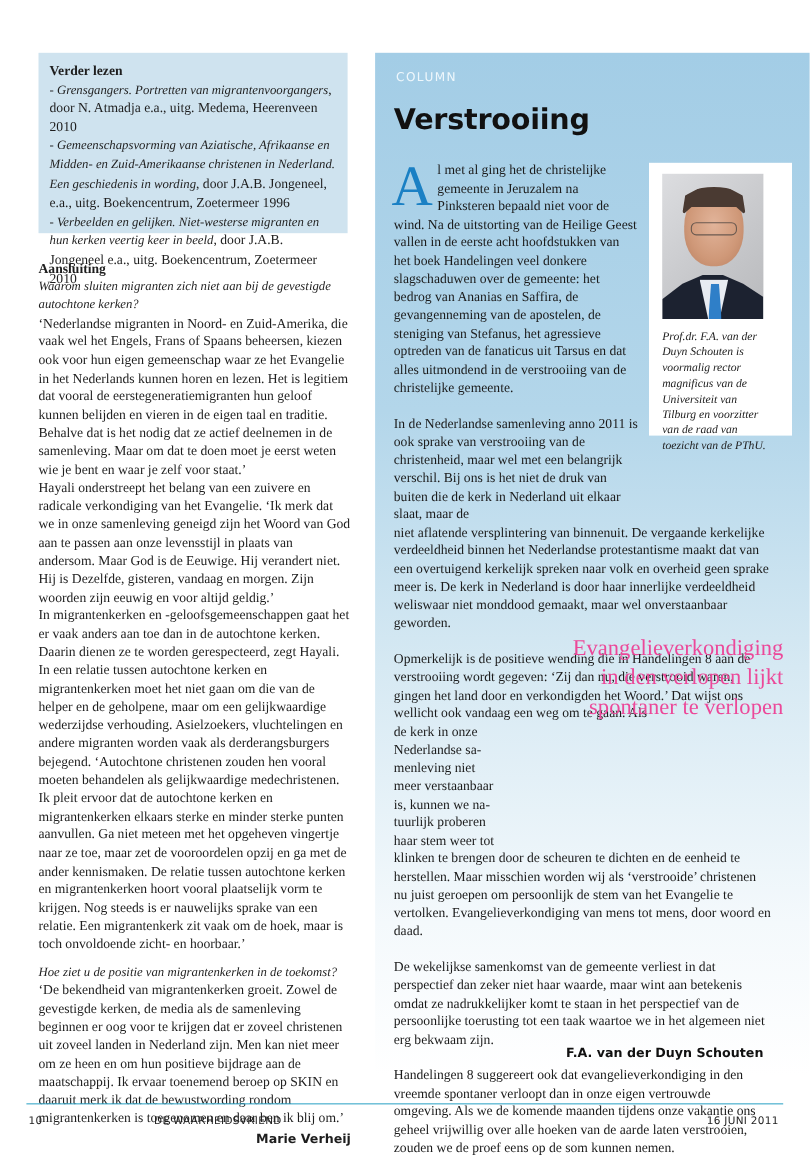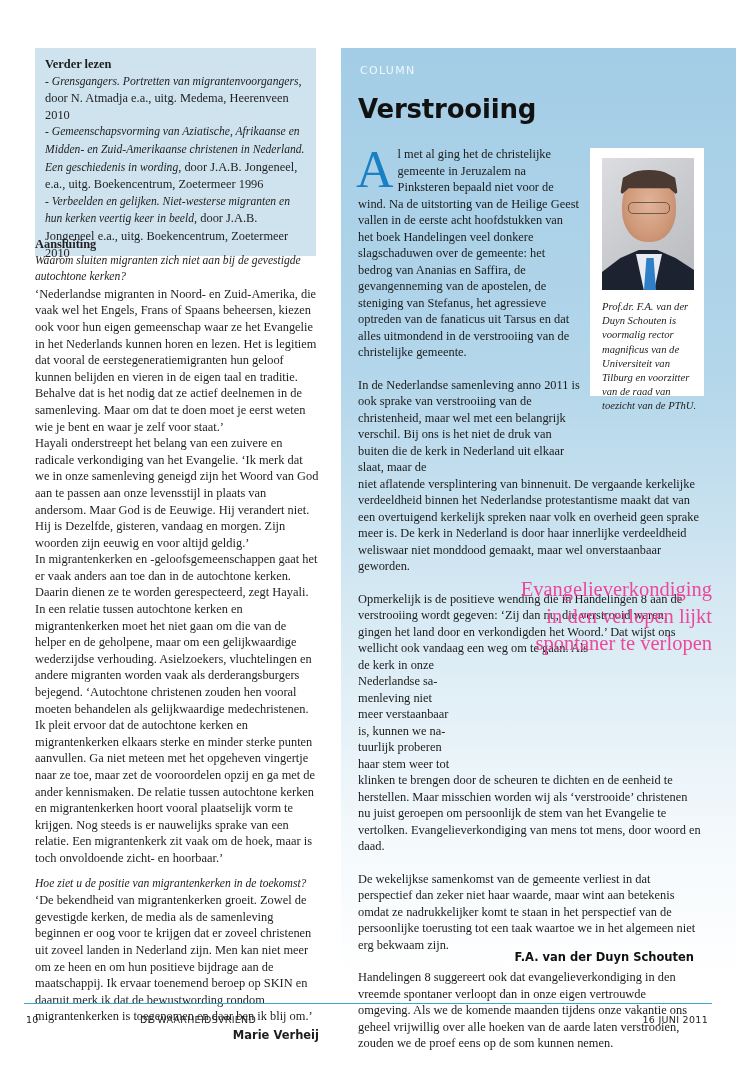--- a/index.html
+++ b/index.html
@@ -3,21 +3,21 @@
 <meta charset="utf-8">
 <style>
   html, body { margin: 0; padding: 0; }
   body {
     width: 738px; height: 1068px; background: #ffffff; position: relative; overflow: hidden;
     font-family: "DejaVu Serif", serif; color: #1e1e1e;
   }
 
   
   #reading-box {
-    position: absolute; left: 35px; top: 48px; width: 281px; height: 208px;
+    position: absolute; left: 35px; top: 48px; width: 281px; height: 164px;
     background: #cfe3ef; box-sizing: border-box; padding: 8px 10px 0 10px;
     font-family: "Liberation Serif", serif; font-size: 12.4px; line-height: 16.6px;
   }
   #reading-box .h { font-weight: bold; }
   #reading-box .it { font-style: italic; font-size: 11.6px; }
 
   #left-article {
     position: absolute; left: 35px; top: 236px; width: 284px;
     font-family: "Liberation Serif", serif; font-size: 12.4px; line-height: 16.6px;
   }
@@ -48,21 +48,21 @@
   }
   #col-body p { margin: 0; }
   #col-body .par-gap { height: 16px; }
   #dropcap {
     float: left; font-size: 52px; line-height: 44px; color: #1a80c4; margin: 0 4px 0 -2px; padding-top: 2px;
     font-family: "Liberation Serif", serif;
   }
   .narrow { width: 222px; }
 
   #photo-box {
-    position: absolute; left: 590px; top: 148px; width: 114px; height: 248px; background: #ffffff;
+    position: absolute; left: 590px; top: 148px; width: 130px; height: 248px; background: #ffffff;
   }
   #photo {
     position: absolute; left: 12px; top: 10px; width: 92px; height: 132px; overflow: hidden;
     background: linear-gradient(135deg, #dcdde0 0%, #c9cacd 50%, #b8b9bc 100%);
   }
   #photo .suit { position: absolute; left: 0; bottom: 0; width: 92px; height: 40px; background: #1c2230;
     clip-path: polygon(0 55%, 20% 20%, 40% 0, 60% 0, 80% 20%, 100% 50%, 100% 100%, 0 100%); }
   #photo .shirt { position: absolute; left: 34px; bottom: 0; width: 26px; height: 36px; background: #e8ecf2;
     clip-path: polygon(0 0, 100% 0, 70% 100%, 30% 100%); }
   #photo .tie { position: absolute; left: 42px; bottom: 0; width: 12px; height: 32px; background: #2f7fc8;

